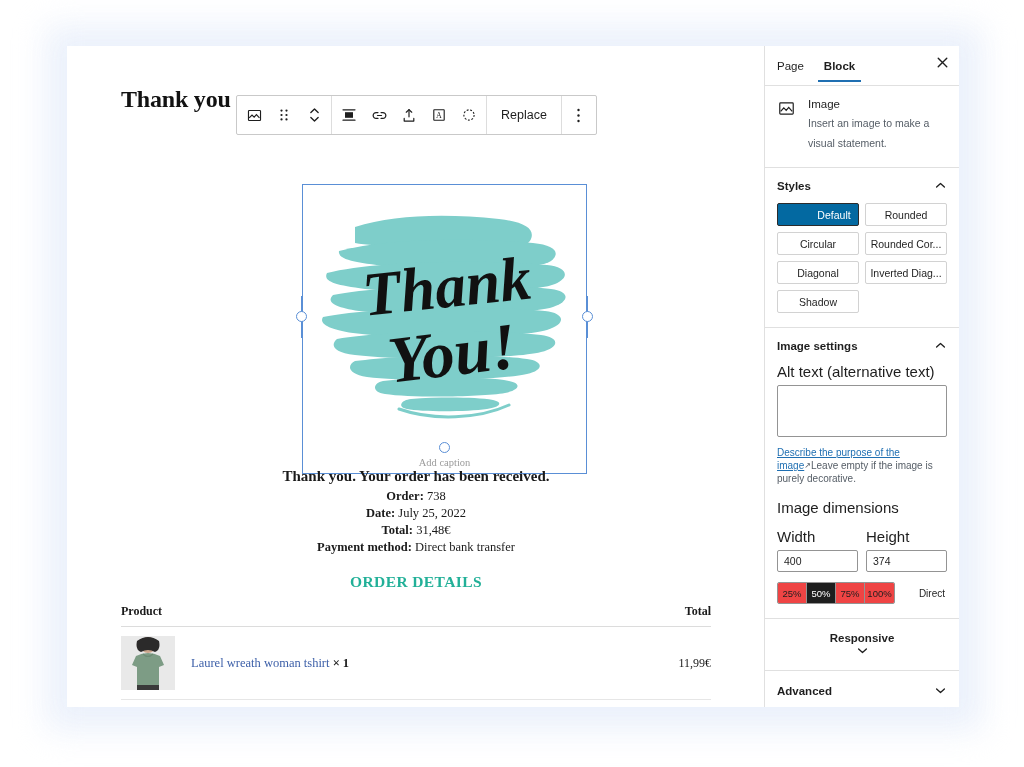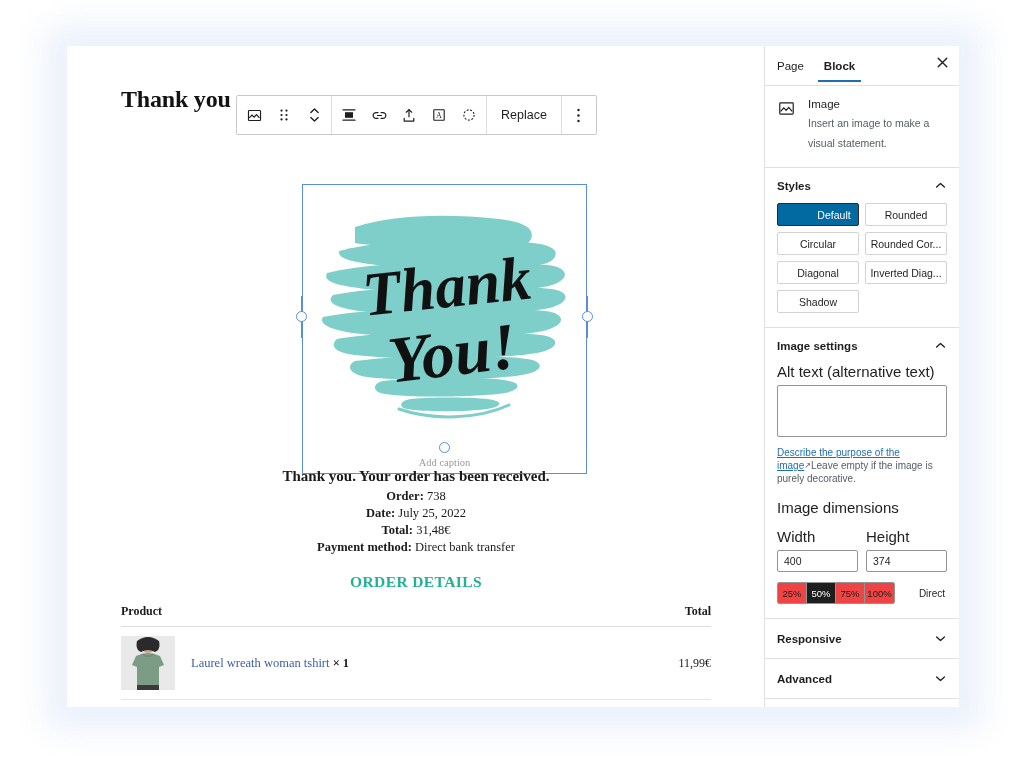--- a/index.html
+++ b/index.html
@@ -663,21 +663,21 @@
               <div class="pct-btn selected">50%</div>
               <div class="pct-btn">75%</div>
               <div class="pct-btn">100%</div>
             </div>
             <div id="reset-btn">Direct</div>
           </div>
         </div>
       </div>
 
       <div class="panel">
-        <div class="panel-head" style="padding:13px 12px;">
+        <div class="panel-head" style="padding:13px 12px;flex-direction:column;">
           <span class="pt">Responsive</span>
           <span class="chev">
             <svg width="13" height="13" viewBox="0 0 14 14" fill="none" stroke="currentColor" stroke-width="1.4" stroke-linecap="round" stroke-linejoin="round">
               <path d="M2.8 5.4L7 9.2l4.2-3.8"></path>
             </svg>
           </span>
         </div>
       </div>
 
       <div class="panel">

